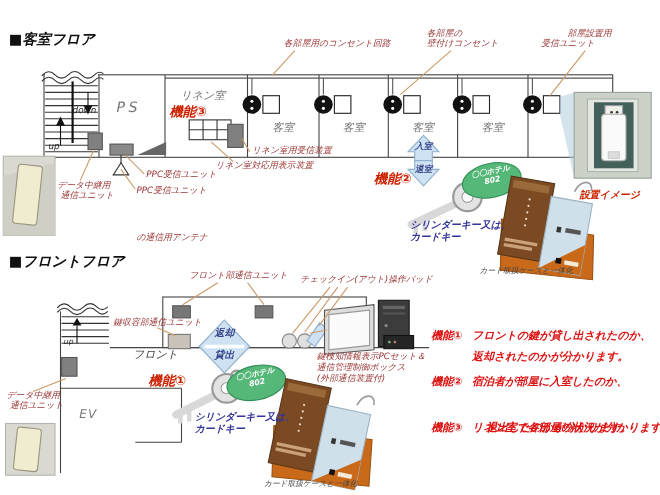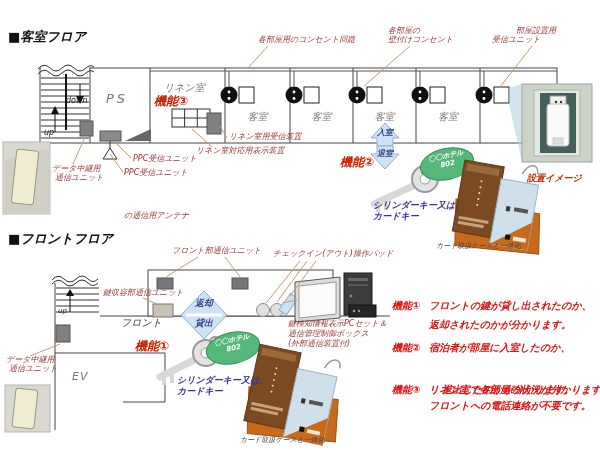--- a/index.html
+++ b/index.html
@@ -336,15 +336,14 @@
 <div class="abs tiny-cap" style="left:240px;top:437px;">カード取扱ケースと一体化</div>
 
 <div class="abs desc" style="left:392px;top:300px;">機能①</div>
 <div class="abs desc" style="left:429px;top:319px;">返却されたのかが分かります。</div>
 <div class="abs desc" style="left:429px;top:300px;">フロントの鍵が貸し出されたのか、</div>
 <div class="abs desc" style="left:392px;top:342px;">機能②</div>
 <div class="abs desc" style="left:429px;top:342px;">宿泊者が部屋に入室したのか、</div>
 <div class="abs desc" style="left:442px;top:360px;margin-top:24px;">退出したのかが分かります。</div>
 <div class="abs desc" style="left:392px;top:384px;">機能③</div>
 <div class="abs desc" style="left:429px;top:384px;">リネン室で各部屋の状況が分かります。</div>
-<div class="abs desc" style="left:429px;top:400px;">フロントへの電話連絡が不要です。</div>
 
 </div>
 
 </body></html>

